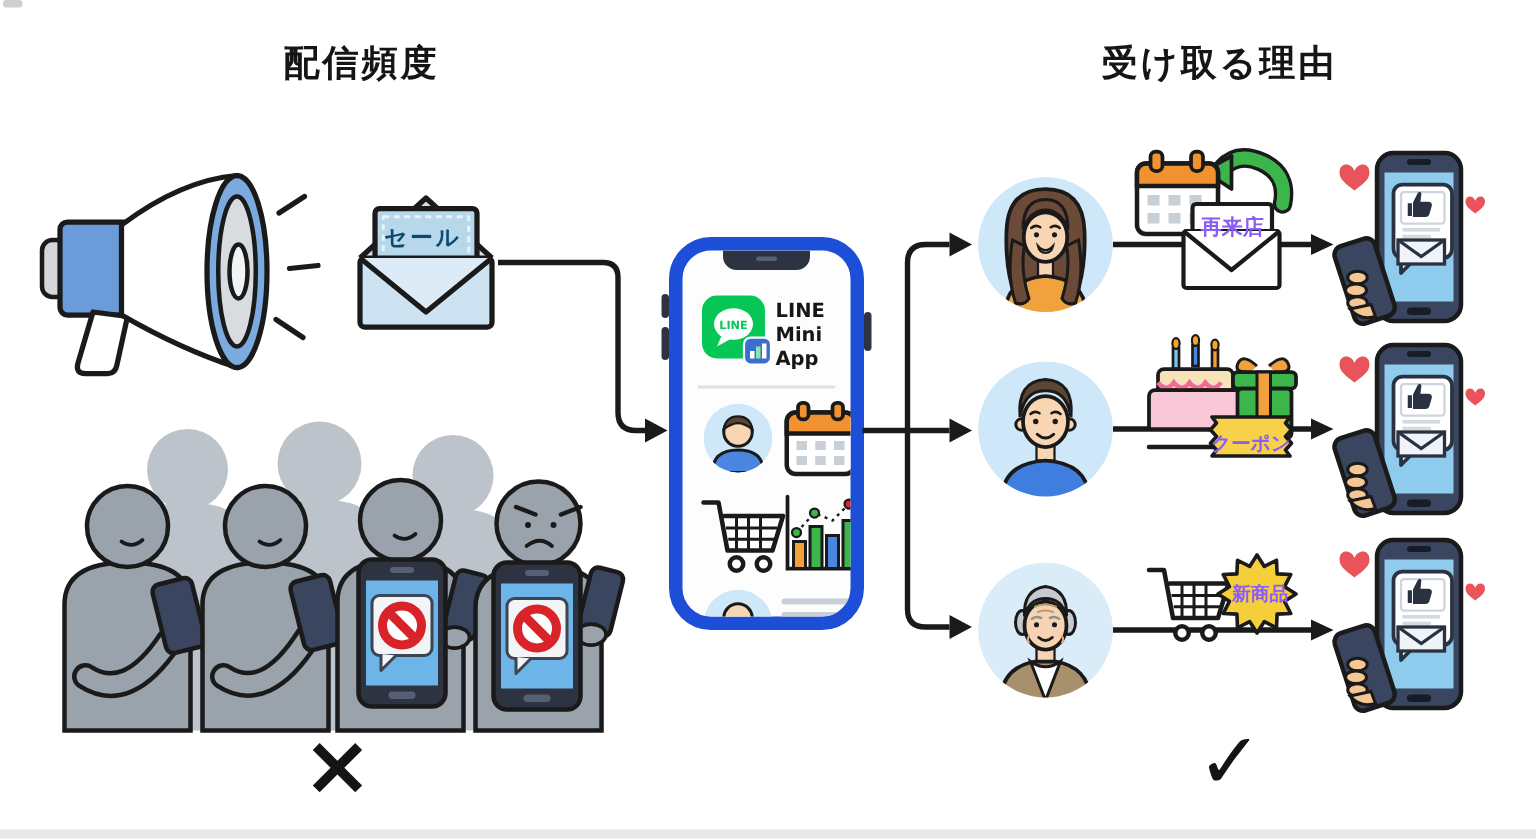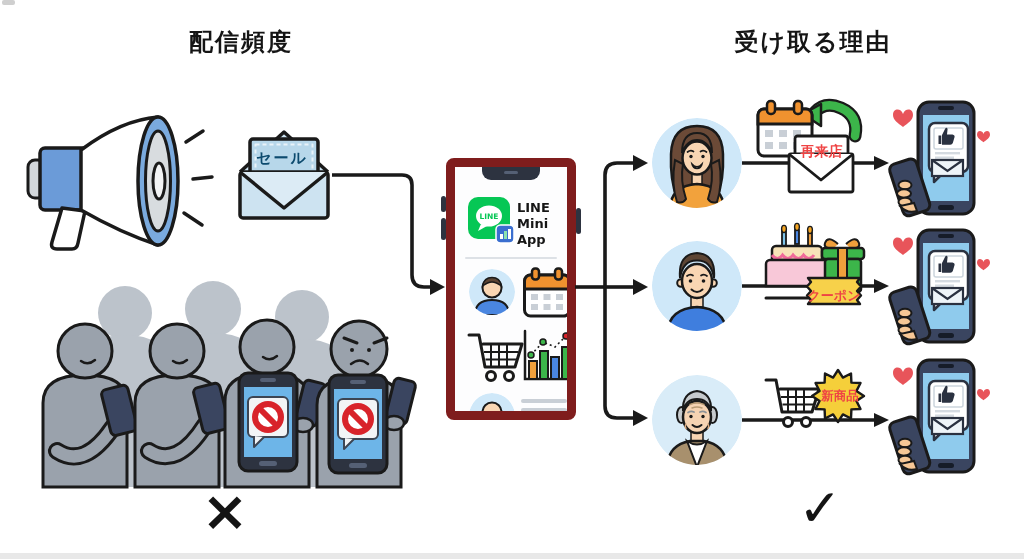--- a/index.html
+++ b/index.html
@@ -1,22 +1,22 @@
 <!DOCTYPE html>
 <html><head>
 <meta charset="utf-8">
 <style>
   html,body{margin:0;padding:0;background:#f4f4f4;}
   .canvas{position:relative;width:1024px;height:559px;background:#ffffff;overflow:hidden;
           font-family:"DejaVu Sans",sans-serif;}
   .abs{position:absolute;}
   .title{font-size:24px;font-weight:800;color:#151515;text-align:center;letter-spacing:2px;}
   .verdict{font-weight:700;color:#141414;text-align:center;}
-  .jlabel{font-weight:700;color:#ef4444;text-align:center;display:flex;align-items:center;justify-content:center;}
-  .phone-body{background:#fdfdfe;border:9px solid #7f1d1d;border-radius:8px;box-sizing:border-box;overflow:hidden;}
+  .jlabel{font-weight:700;color:#8b5cf6;text-align:center;display:flex;align-items:center;justify-content:center;}
+  .phone-body{background:#fdfdfe;border:9px solid #1d4ed8;border-radius:28px;box-sizing:border-box;overflow:hidden;}
   .notch{position:absolute;left:50%;transform:translateX(-50%);top:0;width:58px;height:13px;background:#2d3340;border-radius:0 0 9px 9px;}
   .notch i{position:absolute;left:50%;top:4px;width:14px;height:3px;margin-left:-7px;background:#556075;border-radius:2px;}
   .side-btn{background:#2d3340;border-radius:3px;}
   .appname{font-size:13px;font-weight:700;color:#161616;line-height:16px;}
   .divider{height:2px;background:#dde1e6;border-radius:1px;}
   .txtline{background:#c9cfd6;border-radius:2px;height:4px;}
   svg{display:block;overflow:visible;}
 </style>
 </head>
 <body>

